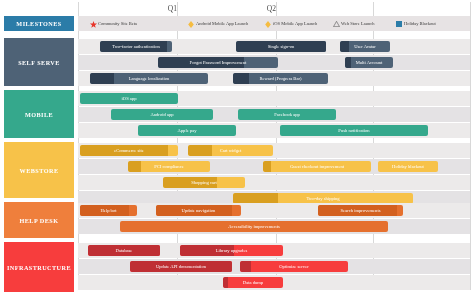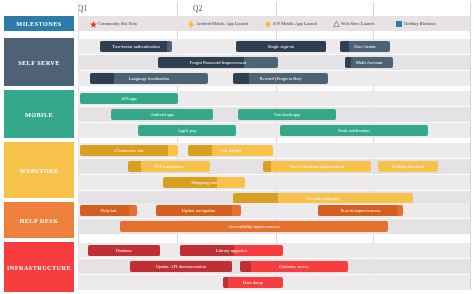--- a/index.html
+++ b/index.html
@@ -26,21 +26,21 @@
     left: 78px;
     top: 2px;
     width: 392px;
     height: 14px;
   }
   .qcell {
     position: absolute;
     top: 0;
     height: 14px;
     line-height: 14px;
-    text-align: left;
+    text-align: right;
     font-size: 7.5px;
     color: #4a4a4a;
     font-family: "Liberation Serif", serif;
   }
 
   
   .vline {
     position: absolute;
     top: 2px;
     width: 1px;
@@ -127,21 +127,21 @@
   .mk { width: 6px; height: 6px; flex: 0 0 auto; position: relative; }
   .mk svg { display: block; }
 </style>
 </head>
 <body>
 
 <div id="roadmap">
 
   <div class="qheader">
       <div class="qcell" style="left: 0px; width: 99px;">Q1</div>
-      <div class="qcell" style="left: 99px; width: 99px; margin-left: 16px;">Q2</div>
+      <div class="qcell" style="left: 99px; width: 99px;">Q2</div>
     </div>
 
   <div class="vline" style="left:78px"></div>
   <div class="vline" style="left:177px"></div>
   <div class="vline" style="left:276px"></div>
   <div class="vline" style="left:373px"></div>
   <div class="vline" style="left:470px"></div>
 
   <div id="lane-host">
       <div class="lane-label" style="top: 16px; height: 15px; background: rgb(43, 124, 168);">MILESTONES</div>

